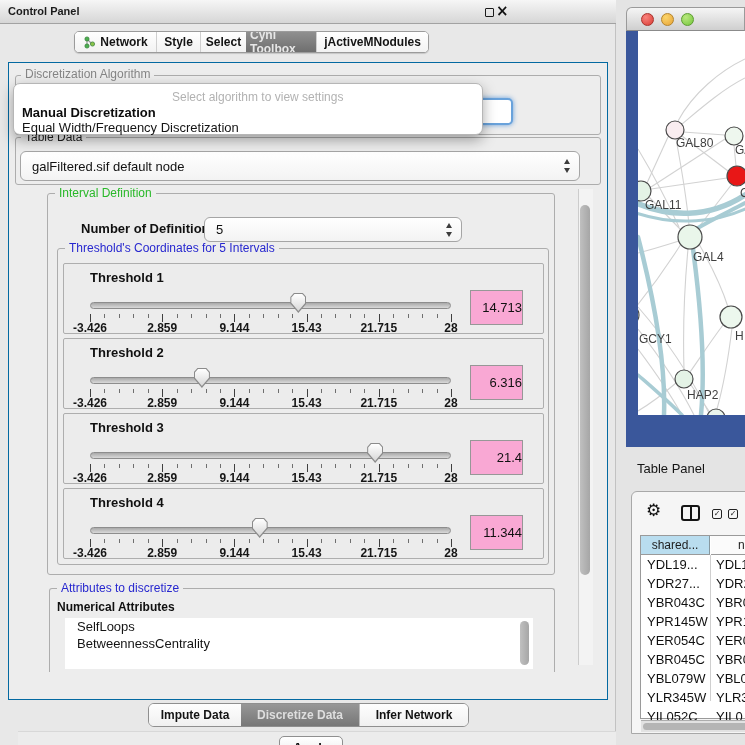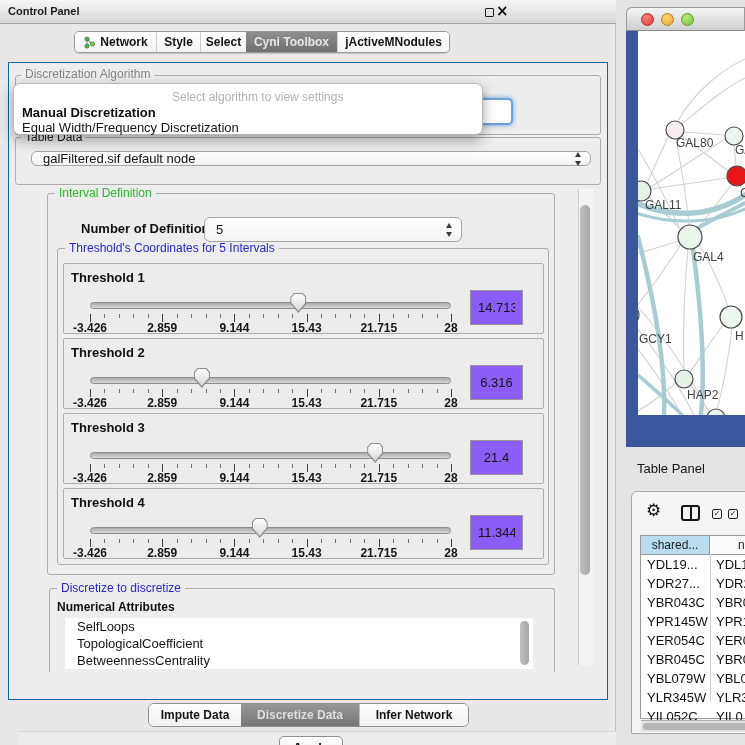--- a/index.html
+++ b/index.html
@@ -34,28 +34,28 @@
 
   
   .popup{left:12px;top:82px;width:470px;height:52px;background:#fff;border:1px solid #b6b6b6;border-radius:7px;box-shadow:0 5px 14px rgba(0,0,0,.35);z-index:40}
   .popup .hint{position:absolute;left:158px;top:6px;font-size:12px;color:#b2b2b2}
   .popup .it1{position:absolute;left:8px;top:21px;font-size:13px;font-weight:700;color:#0c0c0c}
   .popup .it2{position:absolute;left:8px;top:36px;font-size:13px;color:#141414}
   .focusring{left:22px;top:97px;width:490px;height:27px;background:#fff;border:2px solid #69a2db;border-radius:5px;box-shadow:0 0 5px rgba(96,155,219,.95)}
 
   
   .tpanel{position:absolute;left:62px;width:481px;height:71px;background:#ececec;border:1px solid #aeaeae;border-radius:2px}
-  .tlabel{position:absolute;left:7px;top:6px;font-size:13px;font-weight:700;color:#101010}
+  .tlabel{position:absolute;left:26px;top:6px;font-size:13px;font-weight:700;color:#101010}
   .track{position:absolute;left:26px;top:38px;width:361px;height:7px;border:1px solid #8d8d8d;border-radius:4px;background:linear-gradient(#a9a9a9,#d9d9d9)}
   .ticksmin{position:absolute;left:26px;top:50px;width:362px;height:4px;background:repeating-linear-gradient(90deg,#6e6e6e 0 1px,transparent 1px 14.44px)}
   .ticksmaj{position:absolute;left:26px;top:50px;width:362px;height:8px;background:repeating-linear-gradient(90deg,#3f3f3f 0 1px,transparent 1px 72.2px)}
   .ticklabels span{position:absolute;top:57px;transform:translateX(-50%);font-size:12px;font-weight:700;color:#161616;white-space:nowrap}
   .thumb{position:absolute;top:29px;width:16px;height:20px;clip-path:polygon(22% 0,78% 0,100% 20%,100% 52%,50% 100%,0 52%,0 20%);background:#8b8b8b;z-index:3}
   .thumb i{position:absolute;left:1px;top:1px;right:1px;bottom:2px;clip-path:polygon(22% 0,78% 0,100% 20%,100% 52%,50% 100%,0 52%,0 20%);background:linear-gradient(#ffffff,#d7d7d7)}
-  .tvalue{position:absolute;left:406px;top:26px;width:53px;height:35px;border:1px solid #979797;background:#8b5cf6;font-size:13px;color:#111;text-align:center;padding:0 7px;font-family:inherit}
+  .tvalue{position:absolute;left:406px;top:26px;width:53px;height:35px;border:1px solid #979797;background:#f9a8d4;font-size:13px;color:#111;text-align:right;padding:0 0;font-family:inherit}
 
   
   .listbox{left:64px;top:617px;width:468px;height:51px;background:#fff;overflow:hidden}
   .listbox .li{font-size:13px;color:#141414;padding-left:12px;height:17px;line-height:17px;white-space:nowrap}
   .scroll-thumb{position:absolute;border-radius:5px;background:linear-gradient(90deg,#c0c0c0,#a6a6a6)}
 
   .applyrow{left:9px;top:668px;width:598px;height:31px;background:#ececec;border-top:1px solid #d8d8d8;z-index:5}
   .applybtn{position:absolute;left:261px;top:4px;width:64px;height:23px;border:1px solid #8f8f8f;border-radius:5px;background:linear-gradient(#ffffff,#e9e9e9);font-size:13px;font-weight:600;color:#111;text-align:center;line-height:21px}
 
   .btabbar{left:148px;top:703px;height:24px;display:flex;border:1px solid #8f8f8f;border-radius:6px;overflow:hidden;background:#fff}
@@ -110,37 +110,37 @@
           <circle cx="9.5" cy="8" r="2.1" fill="#8bc34a" stroke="#2e7d32" stroke-width=".7"></circle>
         </svg>
         <span>Network</span>
       </div>
       <div class="tseg" style="width:44px">
         <span>Style</span>
       </div>
       <div class="tseg" style="width:46px">
         <span>Select</span>
       </div>
-      <div class="tseg sel" style="width:91px">
+      <div class="tseg sel" style="width:70px">
         <span>Cyni Toolbox</span>
       </div>
       <div class="tseg" style="width:112px">
         <span>jActiveMNodules</span>
       </div>
     </div>
 
     <div class="abs content">
 
       <div class="groupbox" style="left:6px;top:12px;width:586px;height:60px"></div>
       <span class="gtitle" style="left:12px;top:5px;color:#858585">Discretization Algorithm</span>
       <div class="abs focusring" style="left:14px;top:35px"></div>
 
       <div class="groupbox" style="left:6px;top:74px;width:586px;height:48px"></div>
       <span class="gtitle" style="left:12px;top:68px;color:#1c1c1c">Table Data</span>
-      <div class="combo" style="left:22px;top:88px;width:560px;height:15px">
+      <div class="combo" style="left:11px;top:88px;width:560px;height:30px">
         <span class="val">galFiltered.sif default node</span>
         <span class="spin"></span>
       </div>
 
       <div class="groupbox" style="left:38px;top:130px;width:508px;height:382px"></div>
       <span class="gtitle" style="left:46px;top:124px;color:#29b829">Interval Definition</span>
 
       <span class="abs" style="left:72px;top:158px;font-size:13px;font-weight:700;color:#101010">Number of Definition</span>
       <div class="combo" style="left:195px;top:154px;width:258px;height:25px">
         <span class="val">5</span>
@@ -228,25 +228,24 @@
               <span style="left: 387px;">28</span>
             </div>
           <div class="thumb" style="left: 187.667px;">
               <i></i>
             </div>
         </div>
         <input class="tvalue" readonly="" value="11.344" style="">
       </div>
 
       <div class="groupbox" style="left:40px;top:525px;width:506px;height:84px;border-radius:3px 3px 0 0;border-bottom:none"></div>
-      <span class="gtitle" style="left:48px;top:519px;color:#2727cf">Discretize to discretize</span>
+      <span class="gtitle" style="left:48px;top:519px;color:#2727cf">Attributes to discretize</span>
       <span class="abs" style="left:48px;top:537px;font-size:12px;font-weight:700;color:#101010">Numerical Attributes</span>
       <div class="abs listbox" style="left:56px;top:555px" id="attr-list">
           <div class="li">SelfLoops</div>
-          <div class="li">TopologicalCoefficient</div>
           <div class="li">BetweennessCentrality</div>
         </div>
       <div class="scroll-thumb" style="left:511px;top:558px;width:9px;height:44px"></div>
 
       <div class="abs" style="left:569px;top:126px;width:15px;height:476px;background:#f3f3f3;border-left:1px solid #cccccc"></div>
       <div class="scroll-thumb" style="left:571px;top:142px;width:10px;height:370px"></div>
 
       <div class="abs applyrow">
         <div class="applybtn">Apply</div>
       </div>

